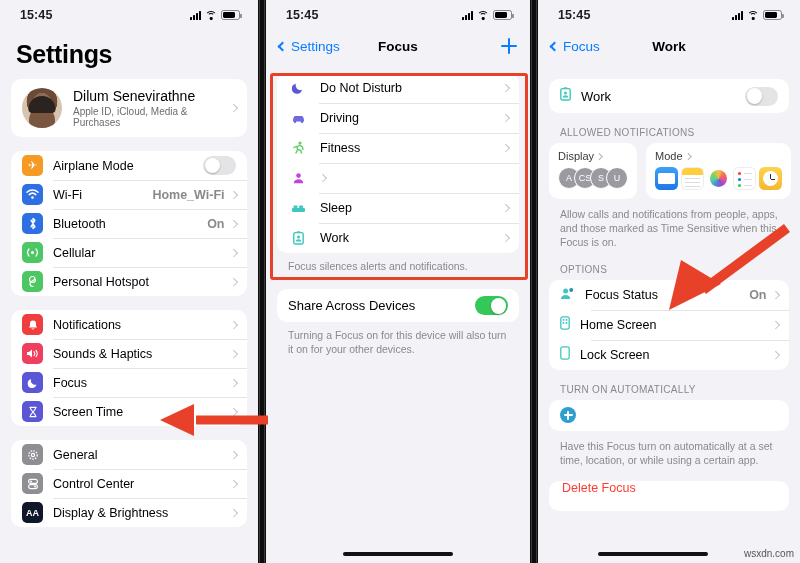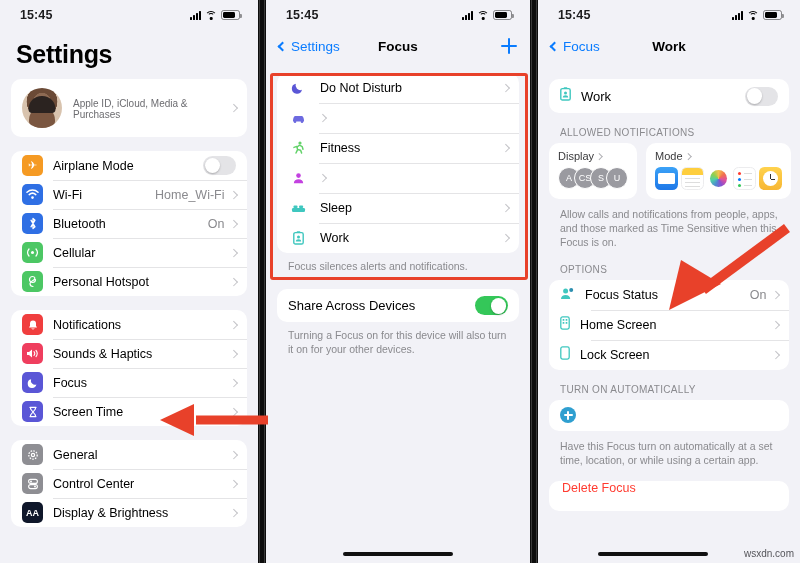--- a/index.html
+++ b/index.html
@@ -81,21 +81,21 @@
   .row {
     display:flex; align-items:center; min-height:29.5px; padding: 0 11px 0 11px;
     position: relative; cursor:pointer;
   }
   .row + .row:before{
     content:""; position:absolute; left:42px; right:0; top:0; height:1px; background:#e4e4e6;
   }
   .row .ico { width:21px;height:21px;border-radius:5px;flex:0 0 21px; margin-right:10px;
               display:flex;align-items:center;justify-content:center;color:#fff;font-size:11px;}
   .row .lbl { font-size:12.5px; color:#000; flex:1; }
-  .row .val { font-size:12.5px; color:#8a8a8e; margin-right:6px; }
+  .row .val { font-size:12.5px; color:#8a8a8e; margin-right:6px;font-weight:bold; }
   .chev { width:5.5px;height:5.5px;border-right:1.6px solid #c2c2c6;border-top:1.6px solid #c2c2c6;
           transform:rotate(45deg); flex:0 0 auto; }
   .group-gap { height: 14px; }
   .footnote { font-size:10.5px; color:#8a8a8e; padding: 6px 22px 0; line-height:1.35; }
   .section-hdr { font-size:10px; color:#8a8a8e; letter-spacing:.3px; padding: 14px 22px 5px; text-transform:uppercase; }
 
   
   .toggle { width:33px;height:19px;border-radius:10px;background:#e4e4e7;position:relative;flex:0 0 auto; cursor:pointer;}
   .toggle .knob { position:absolute;top:1.6px;left:1.6px;width:15.8px;height:15.8px;border-radius:50%;
                   background:#fff; box-shadow:0 1px 2px rgba(0,0,0,.25); }
@@ -201,20 +201,21 @@
           </div>
       </div>
     </div>
 
     <div class="big-title">Settings</div>
 
     <div class="card">
       <div class="profile">
         <div class="avatar"></div>
         <div>
+          <div class="pname">Dilum Senevirathne</div>
           <div class="psub">Apple ID, iCloud, Media &amp; Purchases</div>
         </div>
         <div class="chev pchev"></div>
       </div>
     </div>
 
     <div class="group-gap"></div>
 
     <div class="card">
       <div class="row">
@@ -394,20 +395,21 @@
         <div class="chev"></div>
       </div>
       <div class="row focus-row" style="min-height:30px">
         <div class="fico">
           <svg width="15" height="11" viewBox="0 0 15 11">
               <path d="M2 7.4c0-2 1-4 2-4.4h7c1 .4 2 2.4 2 4.4v1.2H2z" fill="#6d6ae0"></path>
               <circle cx="4" cy="8.8" r="1.3" fill="#6d6ae0"></circle>
               <circle cx="11" cy="8.8" r="1.3" fill="#6d6ae0"></circle>
             </svg>
         </div>
+        <div class="lbl">Driving</div>
         <div class="chev"></div>
       </div>
       <div class="row focus-row" style="min-height:30px">
         <div class="fico">
           <svg width="13" height="14" viewBox="0 0 13 14">
               <circle cx="8" cy="2" r="1.6" fill="#63d26a"></circle>
               <path d="M7.6 4.2L5 6l.6 2.6L4 12M7.6 4.2l2.6 1.4.8 2.6M5.6 8.6l3 .6 1 2.8M4.8 5.4L2 6.4" stroke="#63d26a" stroke-width="1.5" fill="none" stroke-linecap="round" stroke-linejoin="round"></path>
             </svg>
         </div>
         <div class="lbl">Fitness</div>

